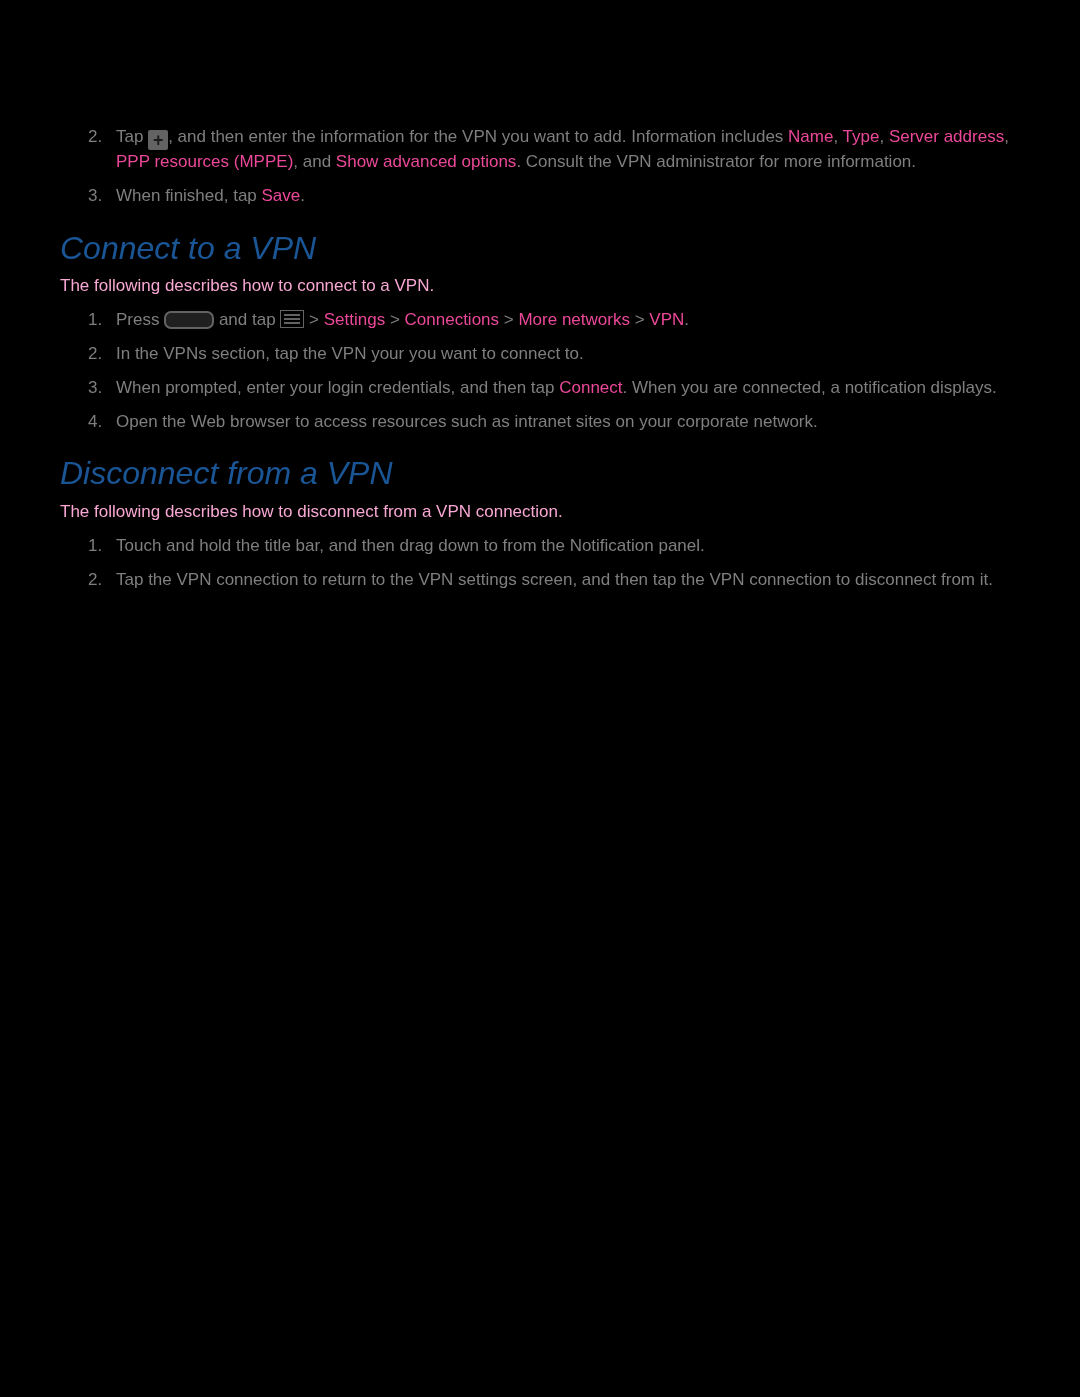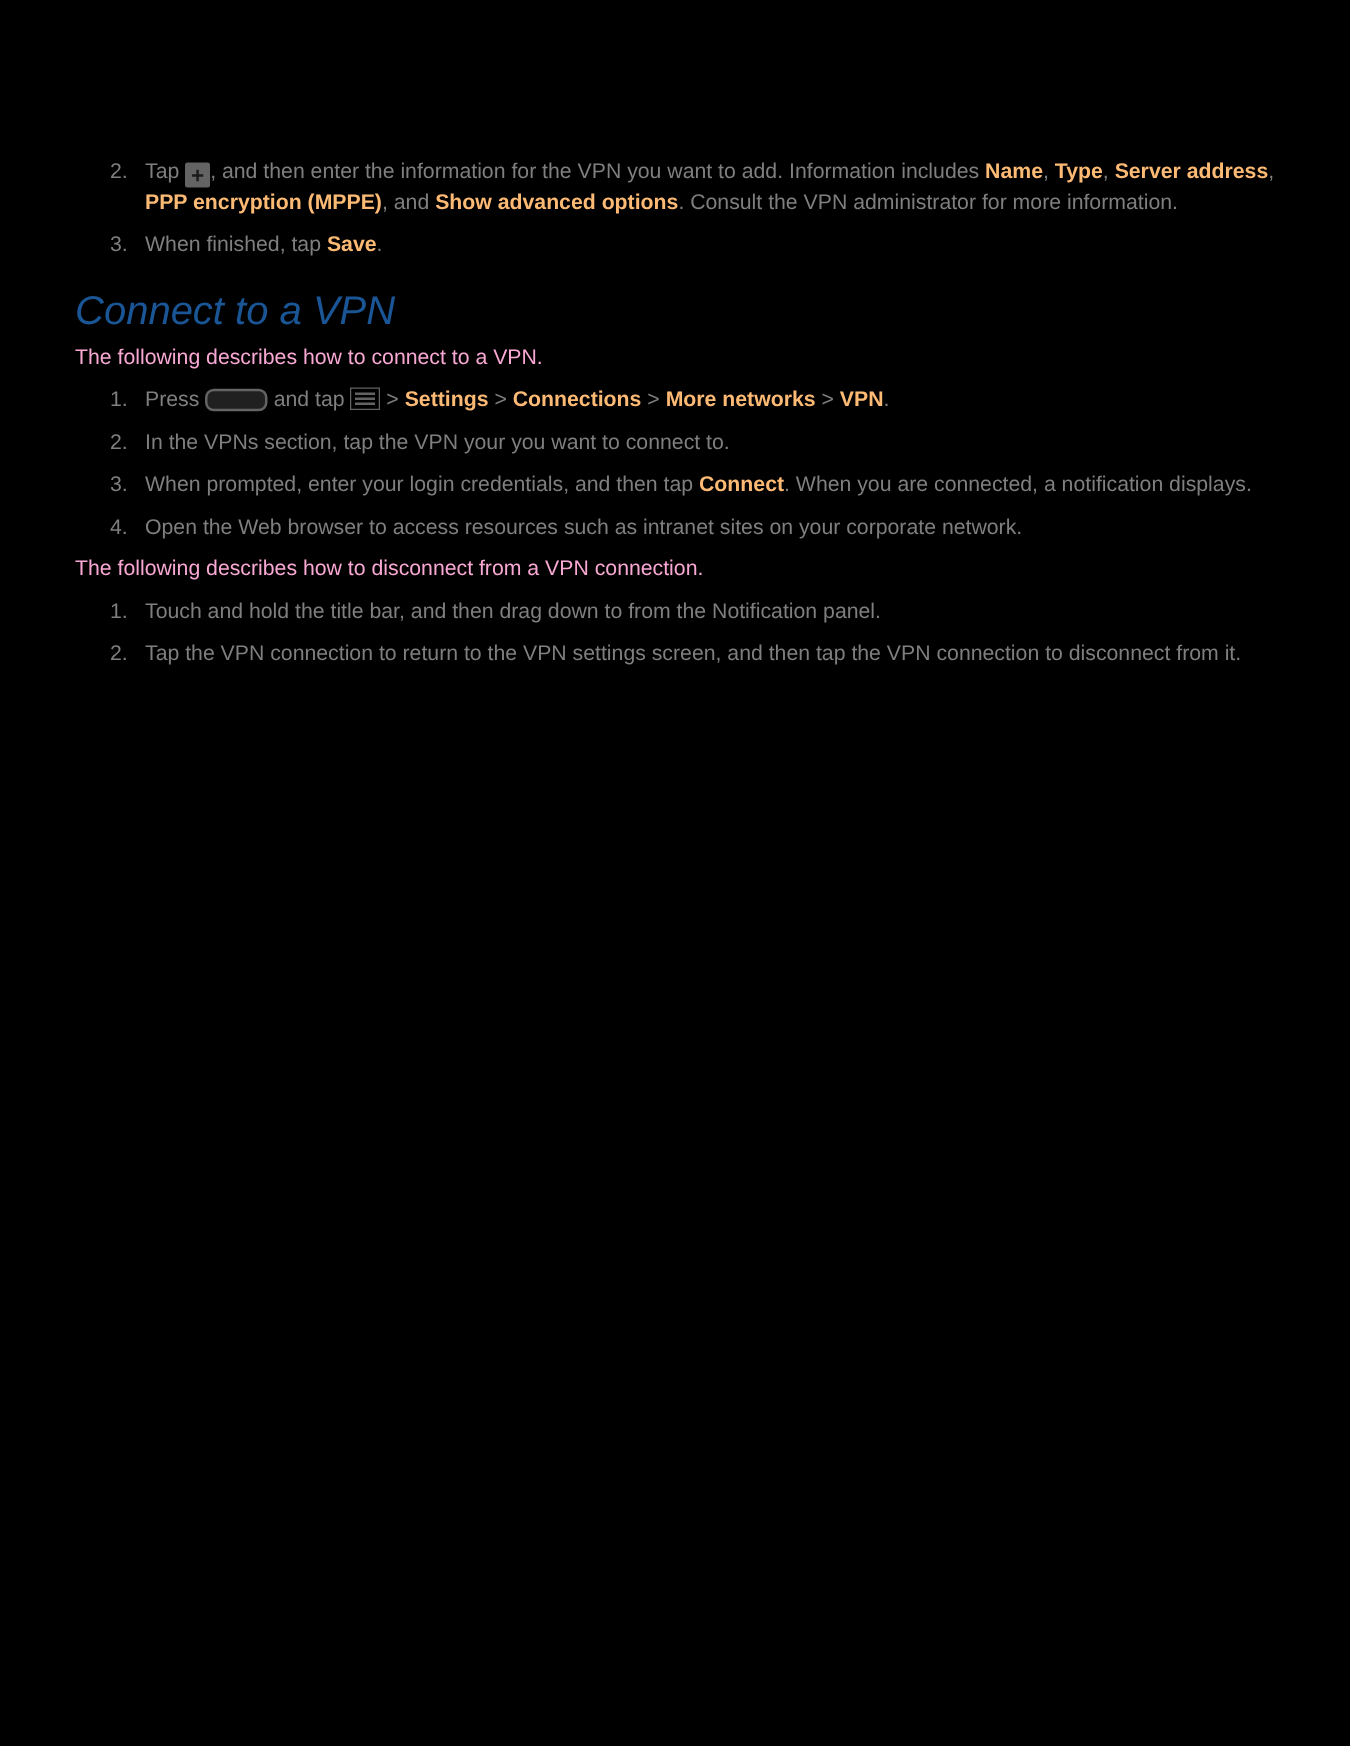--- a/index.html
+++ b/index.html
@@ -40,22 +40,22 @@
     position: absolute;
     left: 28px;
     top: 0;
     color: #7f7f7f;
   }
   .para {
     margin: 4px 0 10px 0;
     color: #f9a8d4;
   }
   strong, b {
-    color: #fdba74;
-    font-weight: bold;
+    color: #ec4899;
+    font-weight: normal;
   }
   .icon-plus {
     display: inline-block;
     width: 20px;
     height: 20px;
     background: #636363;
     color: #1b1b1b;
     text-align: center;
     line-height: 20px;
     font-weight: bold;
@@ -100,21 +100,21 @@
   }
 </style>
 </head>
 <body>
 
 <div class="page">
 
   <ol class="list">
     <li>
       <span class="num">2.</span>
-      <span>Tap </span><span class="icon-plus">+</span><span>, and then enter the information for the VPN you want to add. Information includes </span><b>Name</b><span>, </span><b>Type</b><span>, </span><b>Server address</b><span>, </span><b>PPP encryption (MPPE)</b><span>, and </span><b>Show advanced options</b><span>. Consult the VPN administrator for more information.</span>
+      <span>Tap </span><span class="icon-plus">+</span><span>, and then enter the information for the VPN you want to add. Information includes </span><b>Name</b><span>, </span><b>Type</b><span>, </span><b>Server address</b><span>, </span><b>PPP resources (MPPE)</b><span>, and </span><b>Show advanced options</b><span>. Consult the VPN administrator for more information.</span>
     </li>
     <li>
       <span class="num">3.</span>
       <span>When finished, tap </span><b>Save</b><span>.</span>
     </li>
   </ol>
 
   <h2 class="heading">Connect to a VPN</h2>
   <p class="para">The following describes how to connect to a VPN.</p>
 
@@ -130,20 +130,21 @@
     <li>
       <span class="num">3.</span>
       <span>When prompted, enter your login credentials, and then tap </span><b>Connect</b><span>. When you are connected, a notification displays.</span>
     </li>
     <li>
       <span class="num">4.</span>
       <span>Open the Web browser to access resources such as intranet sites on your corporate network.</span>
     </li>
   </ol>
 
+  <h2 class="heading">Disconnect from a VPN</h2>
   <p class="para">The following describes how to disconnect from a VPN connection.</p>
 
   <ol class="list">
     <li>
       <span class="num">1.</span>
       <span>Touch and hold the title bar, and then drag down to from the Notification panel.</span>
     </li>
     <li>
       <span class="num">2.</span>
       <span>Tap the VPN connection to return to the VPN settings screen, and then tap the VPN connection to disconnect from it.</span>

